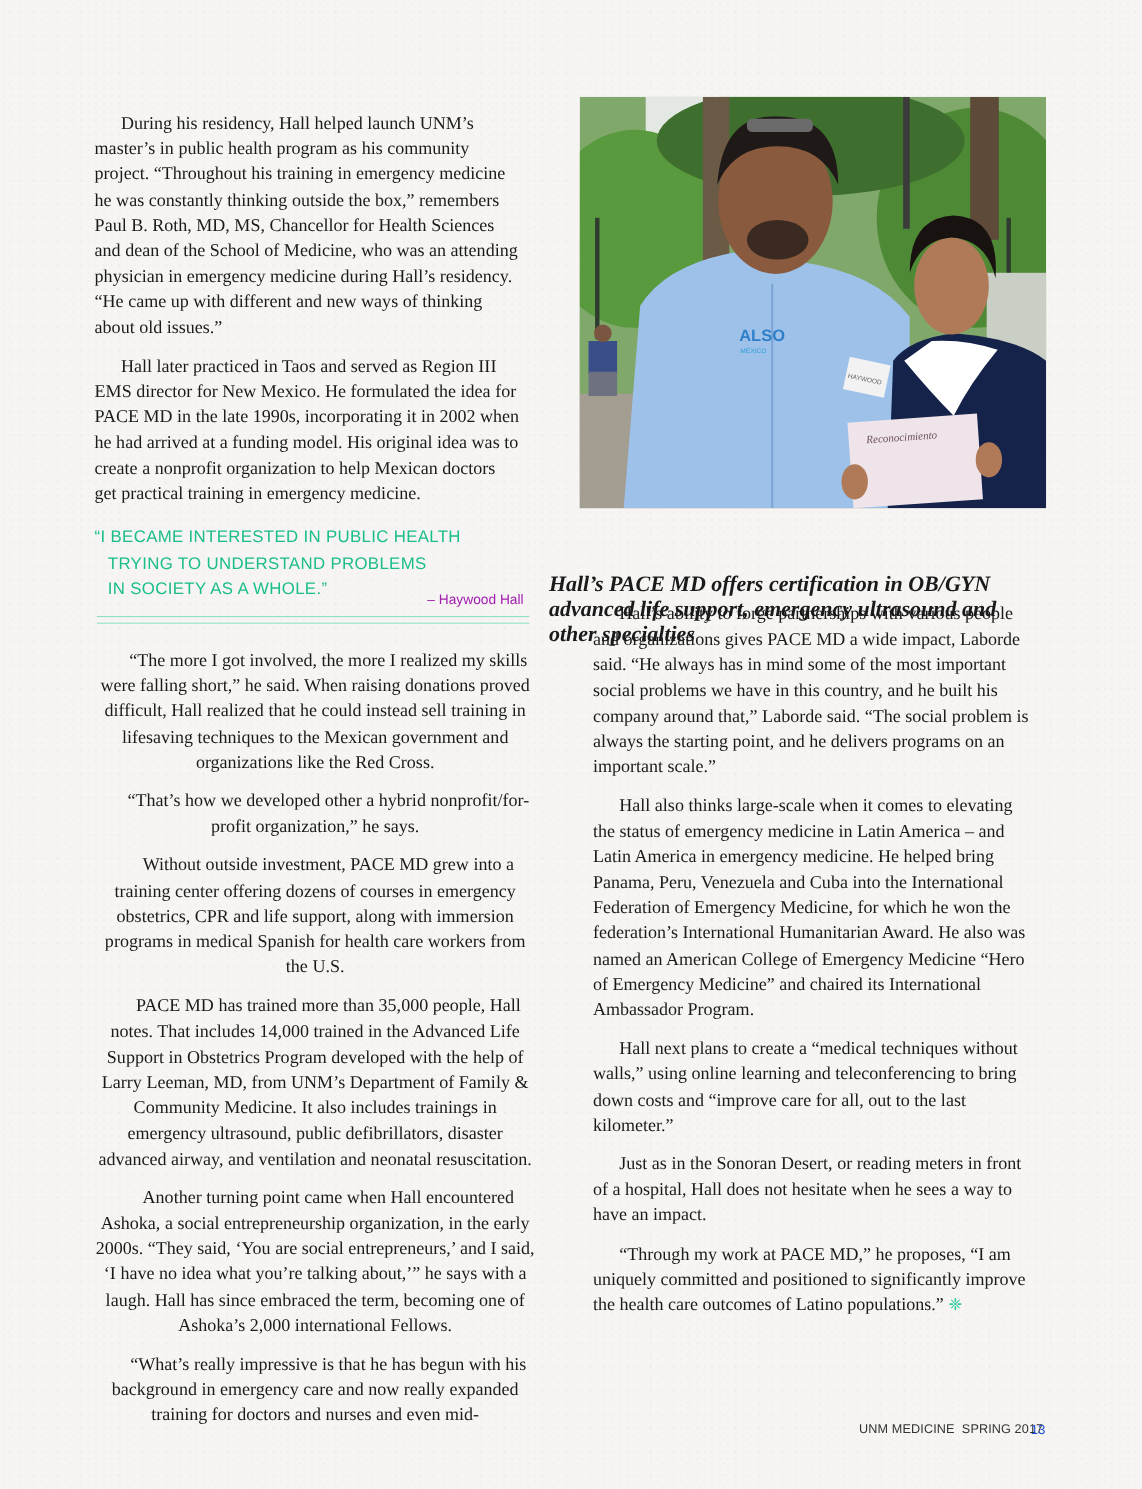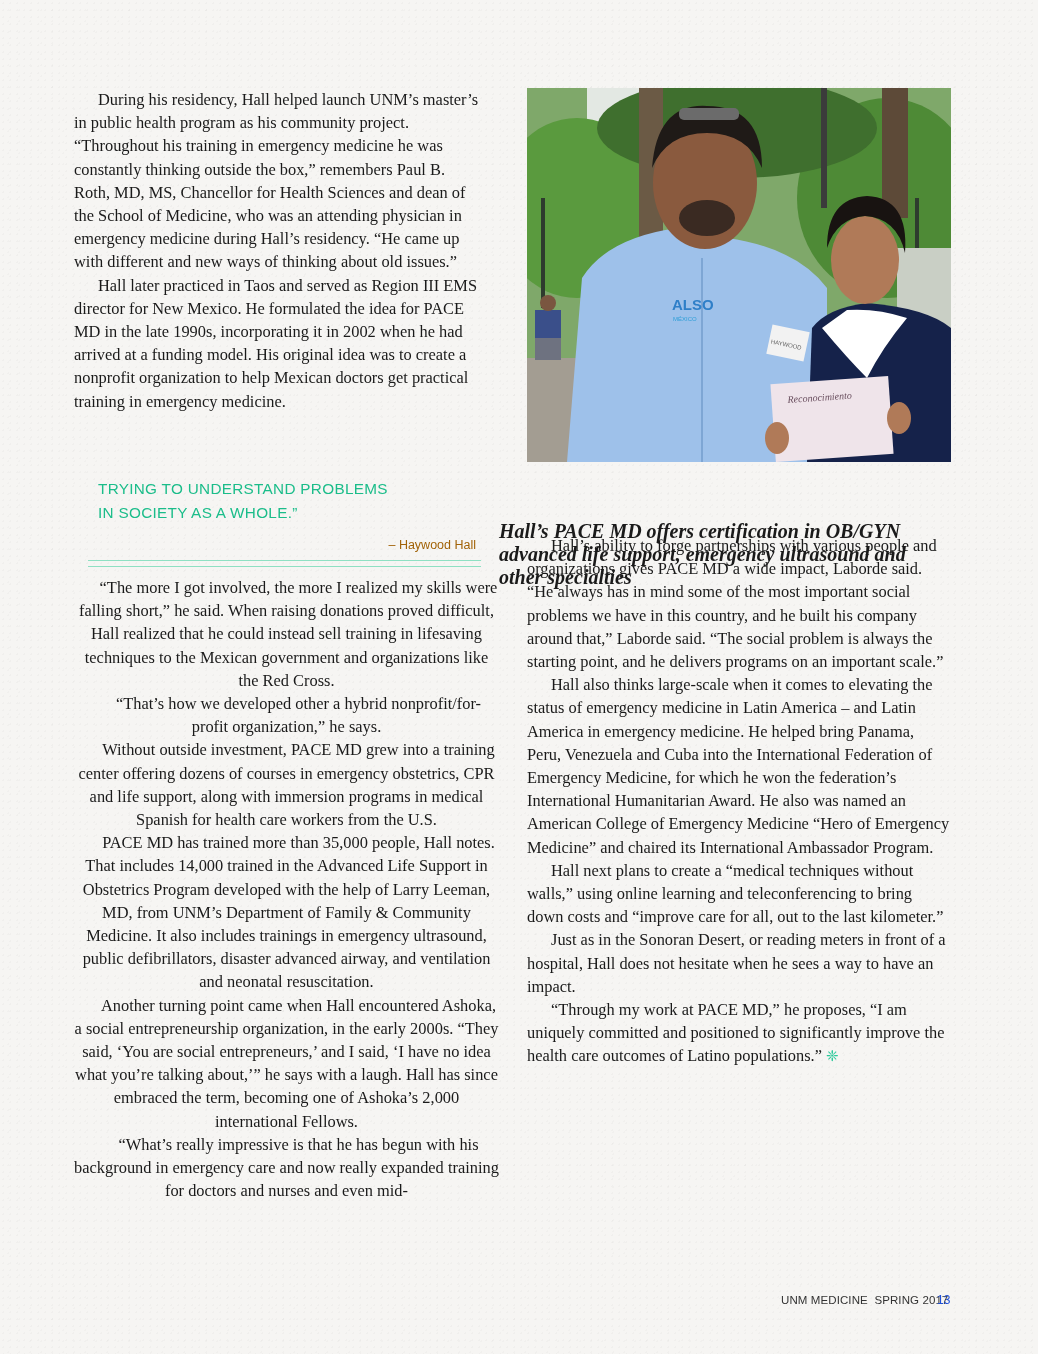--- a/index.html
+++ b/index.html
@@ -12,21 +12,21 @@
       background-size: 7px 7px, 11px 11px;
       background-position: 0 0, 3px 5px;
       font-family: "Liberation Serif", "DejaVu Serif", serif;
       color: #1a1a1a;
     }
     .col {
       position: absolute;
       font-size: 16.4px;
       line-height: 23.2px;
     }
-    .col p { margin: 0; text-indent: 24px; }
+    .col p { margin: 12px; text-indent: 24px; }
     .col p.noindent { text-indent: 0; }
     #left-top { left: 74px; top: 88px; width: 410px; }
     #left-bottom { left: 74px; top: 576px; width: 425px; text-align: center; }
     #right-bottom { left: 527px; top: 534px; width: 425px; }
 
     #photo {
       position: absolute; left: 527px; top: 88px; width: 424px; height: 374px;
       overflow: hidden;
       background: linear-gradient(180deg, #d9e2d8 0%, #9fbf8a 30%, #5f8a4a 60%, #8c8c80 85%, #a09c92 100%);
     }
@@ -41,21 +41,21 @@
     #pullquote {
       position: absolute; left: 86px; top: 477px; width: 390px;
       font-family: "Liberation Sans", "DejaVu Sans", sans-serif;
       color: #1bbd8a; font-size: 15.3px; line-height: 23.5px;
       letter-spacing: 0.3px;
     }
     #pullquote .line { display: block; white-space: nowrap; }
     #pullquote .indent { padding-left: 12px; }
     #pullquote .attrib {
       position: absolute; right: 0; top: 57px;
-      color: #a16207; font-size: 12.5px; letter-spacing: 0;
+      color: #a21caf; font-size: 12.5px; letter-spacing: 0;
     }
     #pq-rule {
       position: absolute; left: 88px; top: 560px; width: 393px; height: 5px;
       border-top: 1px solid #8fe0c3; border-bottom: 1px solid #8fe0c3;
     }
 
     #end-mark { color: #2bc99a; font-size: 15px; }
 
     #footer {
       position: absolute; top: 1294px; left: 737px;
@@ -70,20 +70,21 @@
   </style>
 </head>
 <body>
 
 <div id="left-top" class="col">
   <p>During his residency, Hall helped launch UNM’s master’s in public health program as his community project. “Throughout his training in emergency medicine he was constantly thinking outside the box,” remembers Paul B. Roth, MD, MS, Chancellor for Health Sciences and dean of the School of Medicine, who was an attending physician in emergency medicine during Hall’s residency. “He came up with different and new ways of thinking about old issues.”</p>
   <p>Hall later practiced in Taos and served as Region III EMS director for New Mexico. He formulated the idea for PACE MD in the late 1990s, incorporating it in 2002 when he had arrived at a funding model. His original idea was to create a nonprofit organization to help Mexican doctors get practical training in emergency medicine.</p>
 </div>
 
 <div id="pullquote">
+  <span class="line">“I BECAME INTERESTED IN PUBLIC HEALTH</span>
   <span class="line indent">TRYING TO UNDERSTAND PROBLEMS</span>
   <span class="line indent">IN SOCIETY AS A WHOLE.”</span>
   <span class="attrib">– Haywood Hall</span>
 </div>
 <div id="pq-rule"></div>
 
 <div id="left-bottom" class="col">
   <p>“The more I got involved, the more I realized my skills were falling short,” he said. When raising donations proved difficult, Hall realized that he could instead sell training in lifesaving techniques to the Mexican government and organizations like the Red Cross.</p>
   <p>“That’s how we developed other a hybrid nonprofit/for-profit organization,” he says.</p>
   <p>Without outside investment, PACE MD grew into a training center offering dozens of courses in emergency obstetrics, CPR and life support, along with immersion programs in medical Spanish for health care workers from the U.S.</p>

